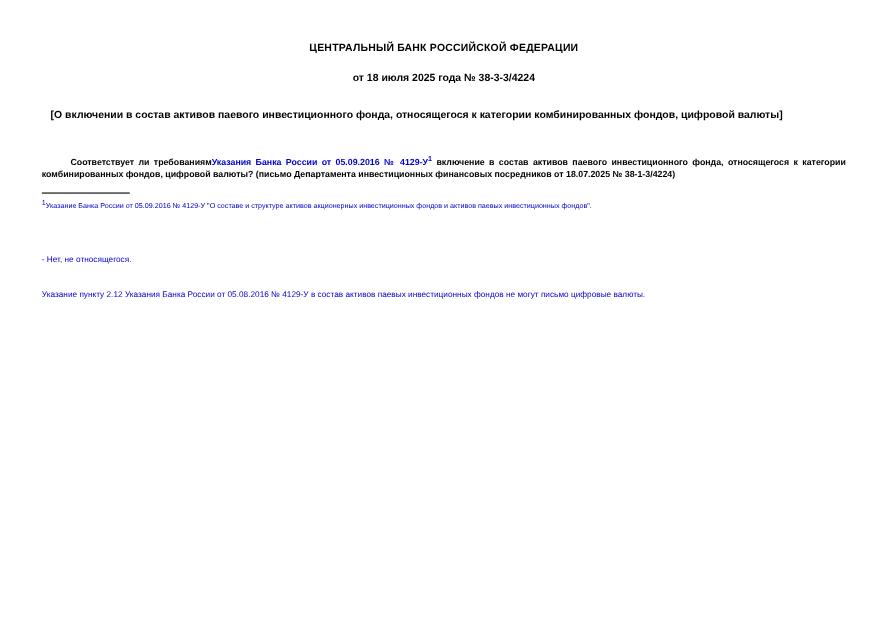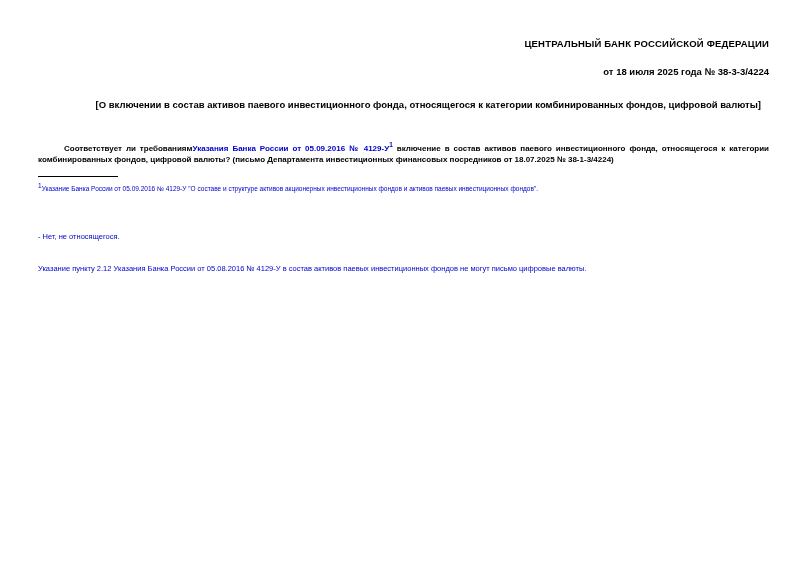--- a/index.html
+++ b/index.html
@@ -16,21 +16,21 @@
     overflow: hidden;
   }
   .page {
     position: relative;
     width: 807px;
     height: 571px;
     box-sizing: border-box;
     padding: 30px 38px 0 38px;
   }
   .center {
-    text-align: right;
+    text-align: center;
   }
   .org-name {
     font-size: 9.5px;
     font-weight: bold;
     letter-spacing: 0.2px;
     margin-top: 8px;
   }
   .doc-type {
     font-size: 9.5px;
     font-weight: bold;
@@ -38,21 +38,21 @@
   }
   .doc-number {
     font-size: 9.5px;
     font-weight: bold;
     margin-top: 17px;
   }
   .doc-title {
     font-size: 9.5px;
     font-weight: bold;
     margin-top: 22px;
-    text-align: right;
+    text-align: left;
     line-height: 1.35;
     padding: 0 8px;
   }
   .question {
     font-size: 8px;
     font-weight: bold;
     margin-top: 28px;
     line-height: 1.5;
     text-align: justify;
     text-indent: 26px;

